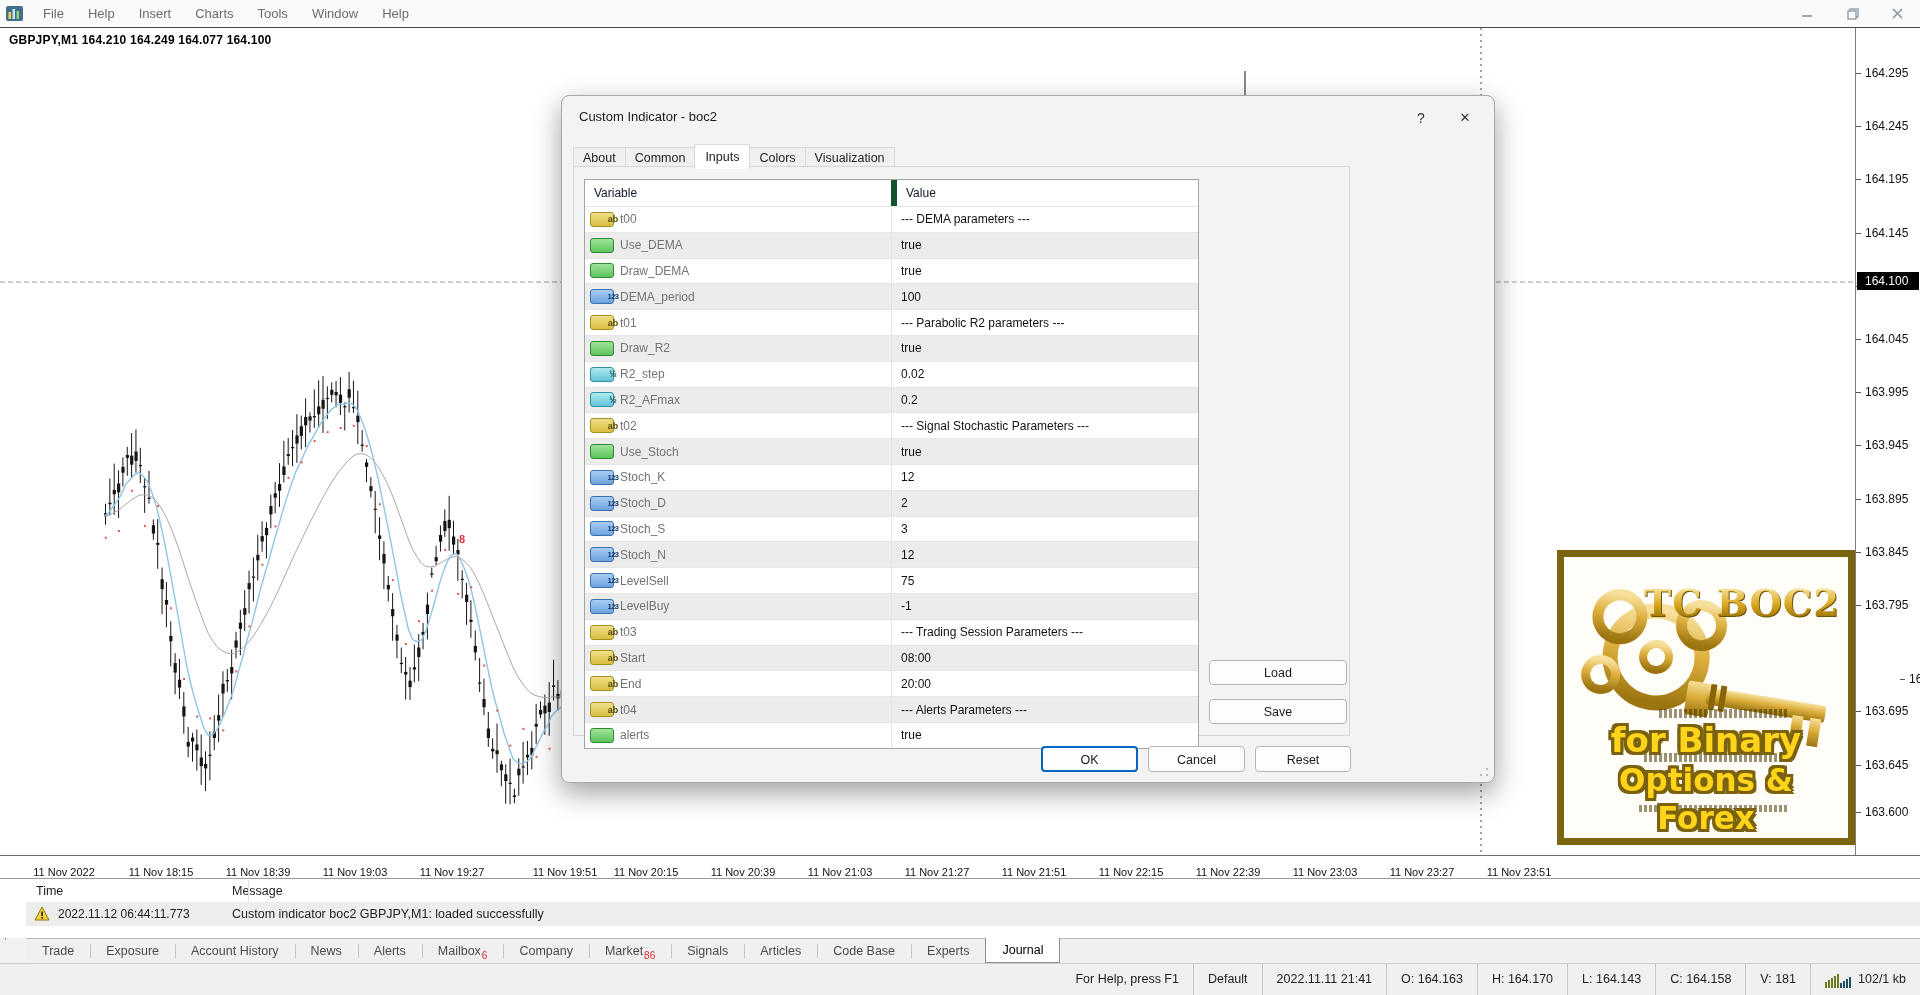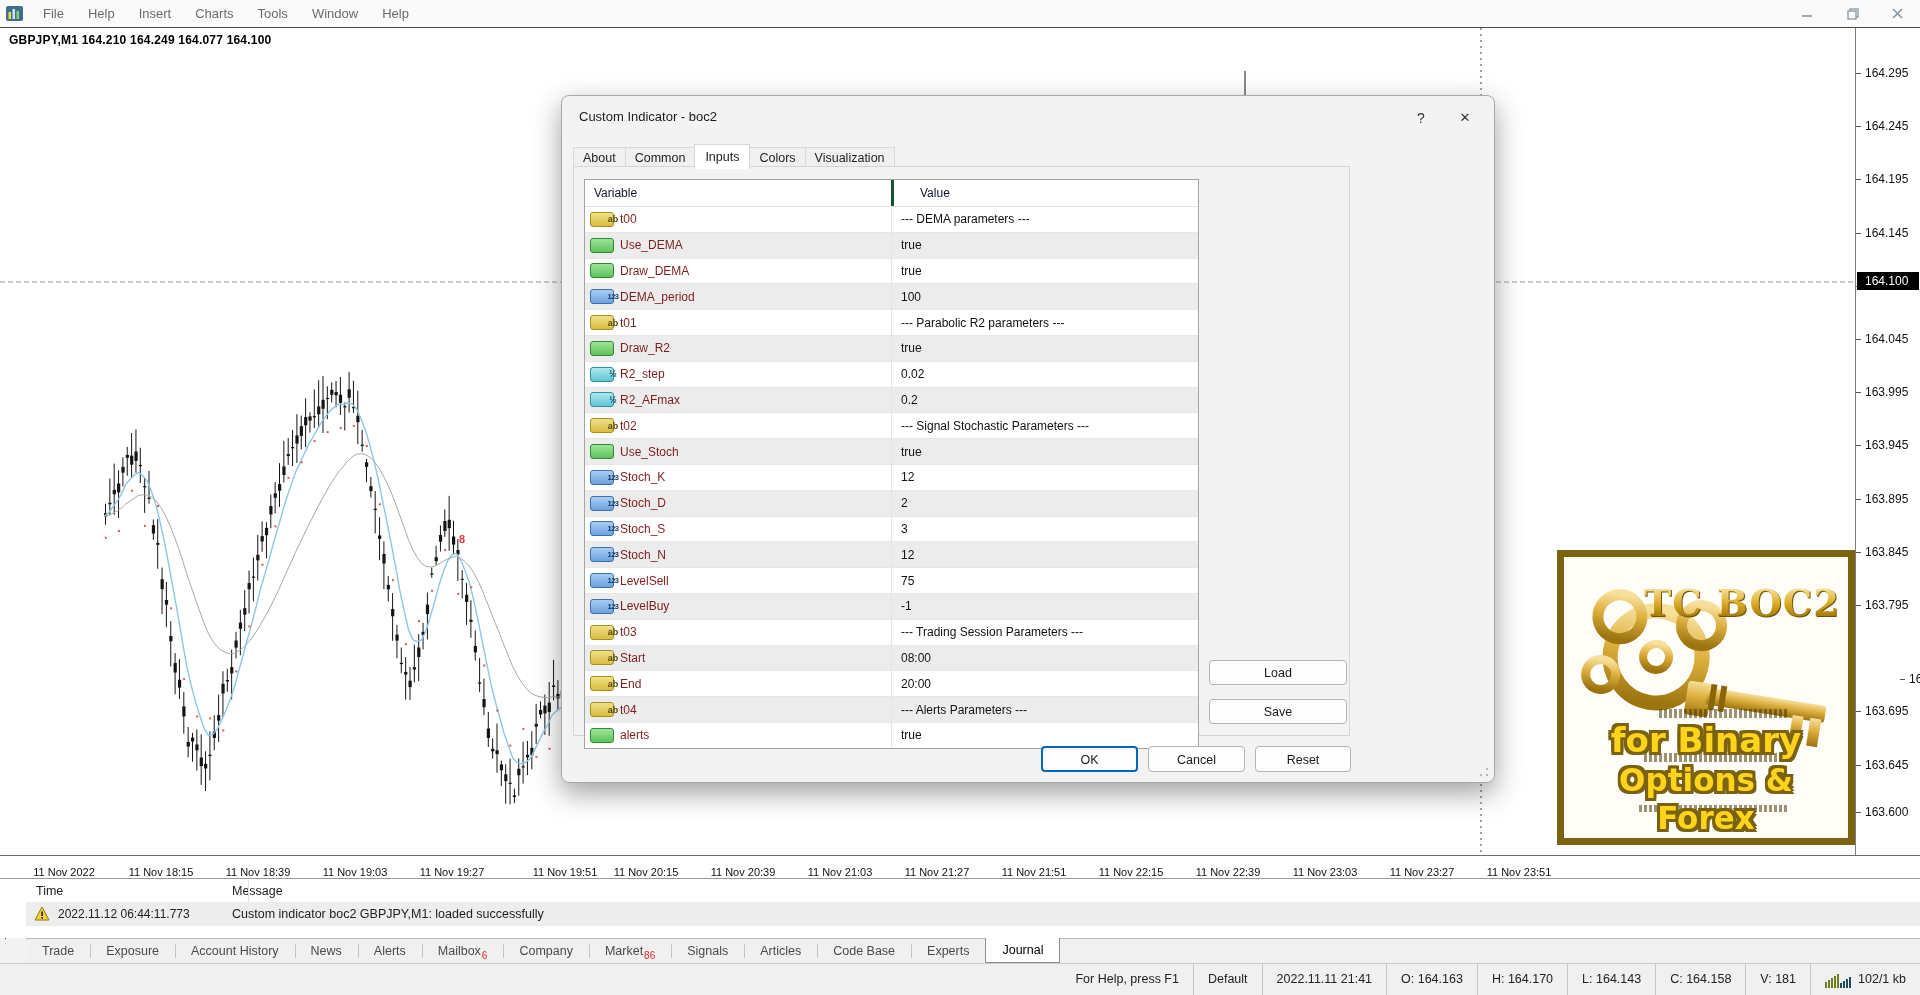--- a/index.html
+++ b/index.html
@@ -70,28 +70,28 @@
   .dlg-tabs{position:absolute;left:11px;top:48px;display:flex;align-items:flex-end;}
   .dlg-tab{border:1px solid #d9d9d9;border-bottom:none;background:#f0f0f0;padding:3px 9px 4px;
            font-size:12.5px;color:#222;margin-right:-1px;cursor:default;}
   .dlg-tab.active{background:#fff;padding:5px 10px 5px;position:relative;z-index:2;}
   .dlg-panel{position:absolute;left:11px;top:70px;width:777px;height:570px;border:1px solid #d6d6d6;
              background:#f3f3f3;box-sizing:border-box;}
   .ptable{position:absolute;left:22px;top:83px;width:615px;background:#fff;border:1px solid #a4a4a4;box-sizing:border-box;}
   .p-head{display:flex;height:26px;border-bottom:1px solid #e3e3e3;background:#fff;}
   .p-hcell{font-size:12px;color:#0f172a;line-height:26px;}
   .p-hcell.c1{width:306px;padding-left:9px;box-sizing:border-box;}
-  .p-hcell.c2{flex:1;padding-left:26px;border-left:3px solid #14532d;box-sizing:border-box;}
+  .p-hcell.c2{flex:1;padding-left:9px;border-left:6px solid #14532d;box-sizing:border-box;}
   .p-row{display:flex;height:24.8px;border-bottom:1px solid #e6e6e6;background:#fff;}
   .p-row:last-child{border-bottom:none;}
   .p-row.alt{background:#ececec;}
   .p-var{width:306px;display:flex;align-items:center;padding-left:5px;box-sizing:border-box;}
   .p-val{flex:1;border-left:1px solid #e3e3e3;font-size:12px;color:#111;display:flex;align-items:center;
          padding-left:9px;box-sizing:border-box;white-space:nowrap;overflow:hidden;}
-  .p-name{font-size:12px;color:#7f1d1d;margin-left:6px;white-space:nowrap;}
+  .p-name{font-size:12px;color:#737373;margin-left:6px;white-space:nowrap;}
   .p-icon{width:18px;height:15px;border-radius:3px;display:flex;align-items:center;justify-content:center;
           font-size:8px;font-weight:700;flex:0 0 auto;box-sizing:border-box;padding-left:22px;}
   .ic-text{background:linear-gradient(#efe08a,#d9bd3f);border:1px solid #a68f1f;color:#574a05;font-size:9px;}
   .ic-int{background:linear-gradient(#a9cdf4,#6da2dd);border:1px solid #3c6fae;color:#123a6d;font-size:7.5px;letter-spacing:-.5px;}
   .ic-double{background:linear-gradient(#aee9ef,#62c4d6);border:1px solid #2f8fa4;color:#0b4854;font-size:9px;}
   .ic-bool{background:linear-gradient(#9fe39a,#5ec35c);border:1px solid #2f8a33;}
   .btn{position:absolute;background:#fdfdfd;border:1px solid #b4b4b4;border-radius:4px;font-size:12.5px;
        color:#1a1a1a;text-align:center;font-family:"Liberation Sans",sans-serif;}
   .btn-load{left:647px;top:564px;width:138px;height:25px;line-height:23px;}
   .btn-save{left:647px;top:603px;width:138px;height:25px;line-height:23px;}

